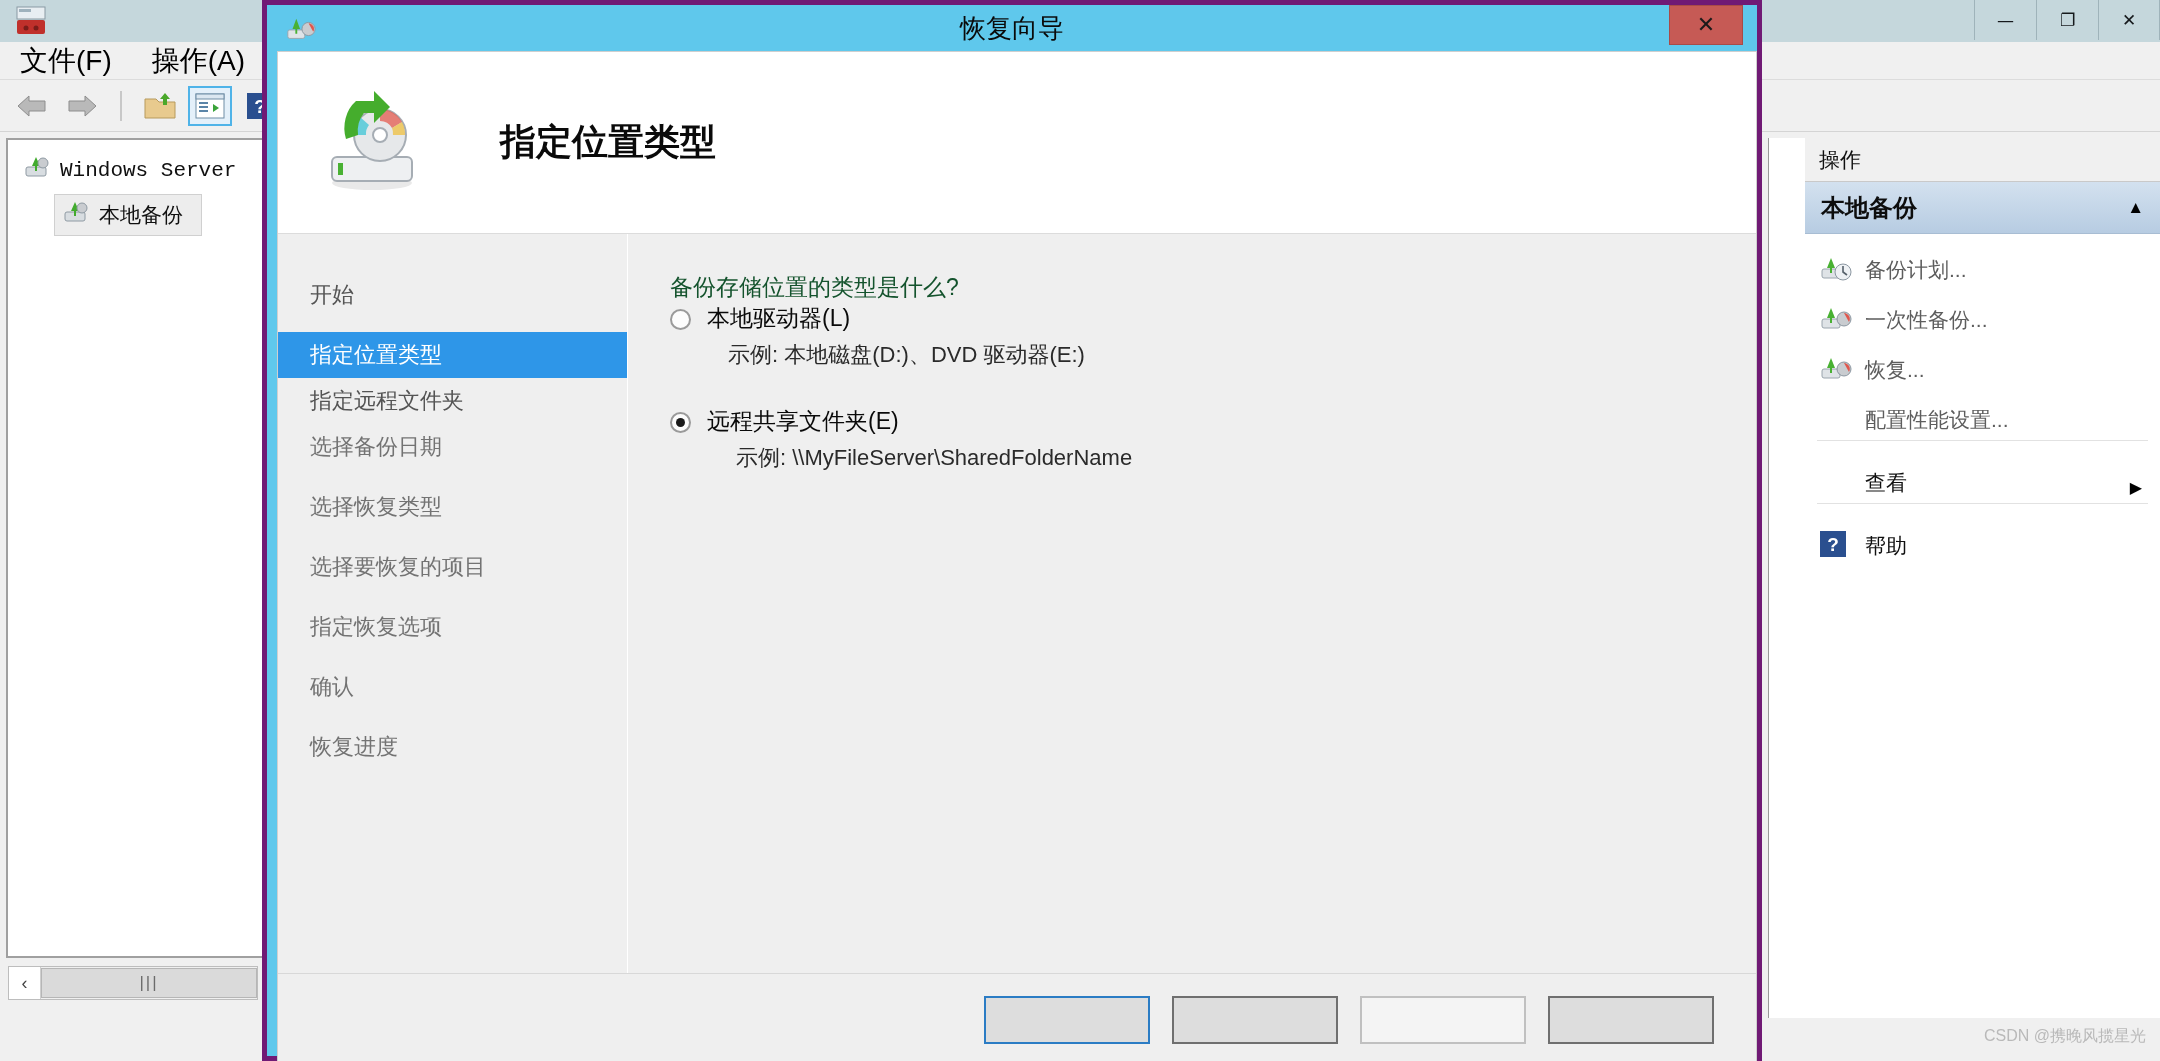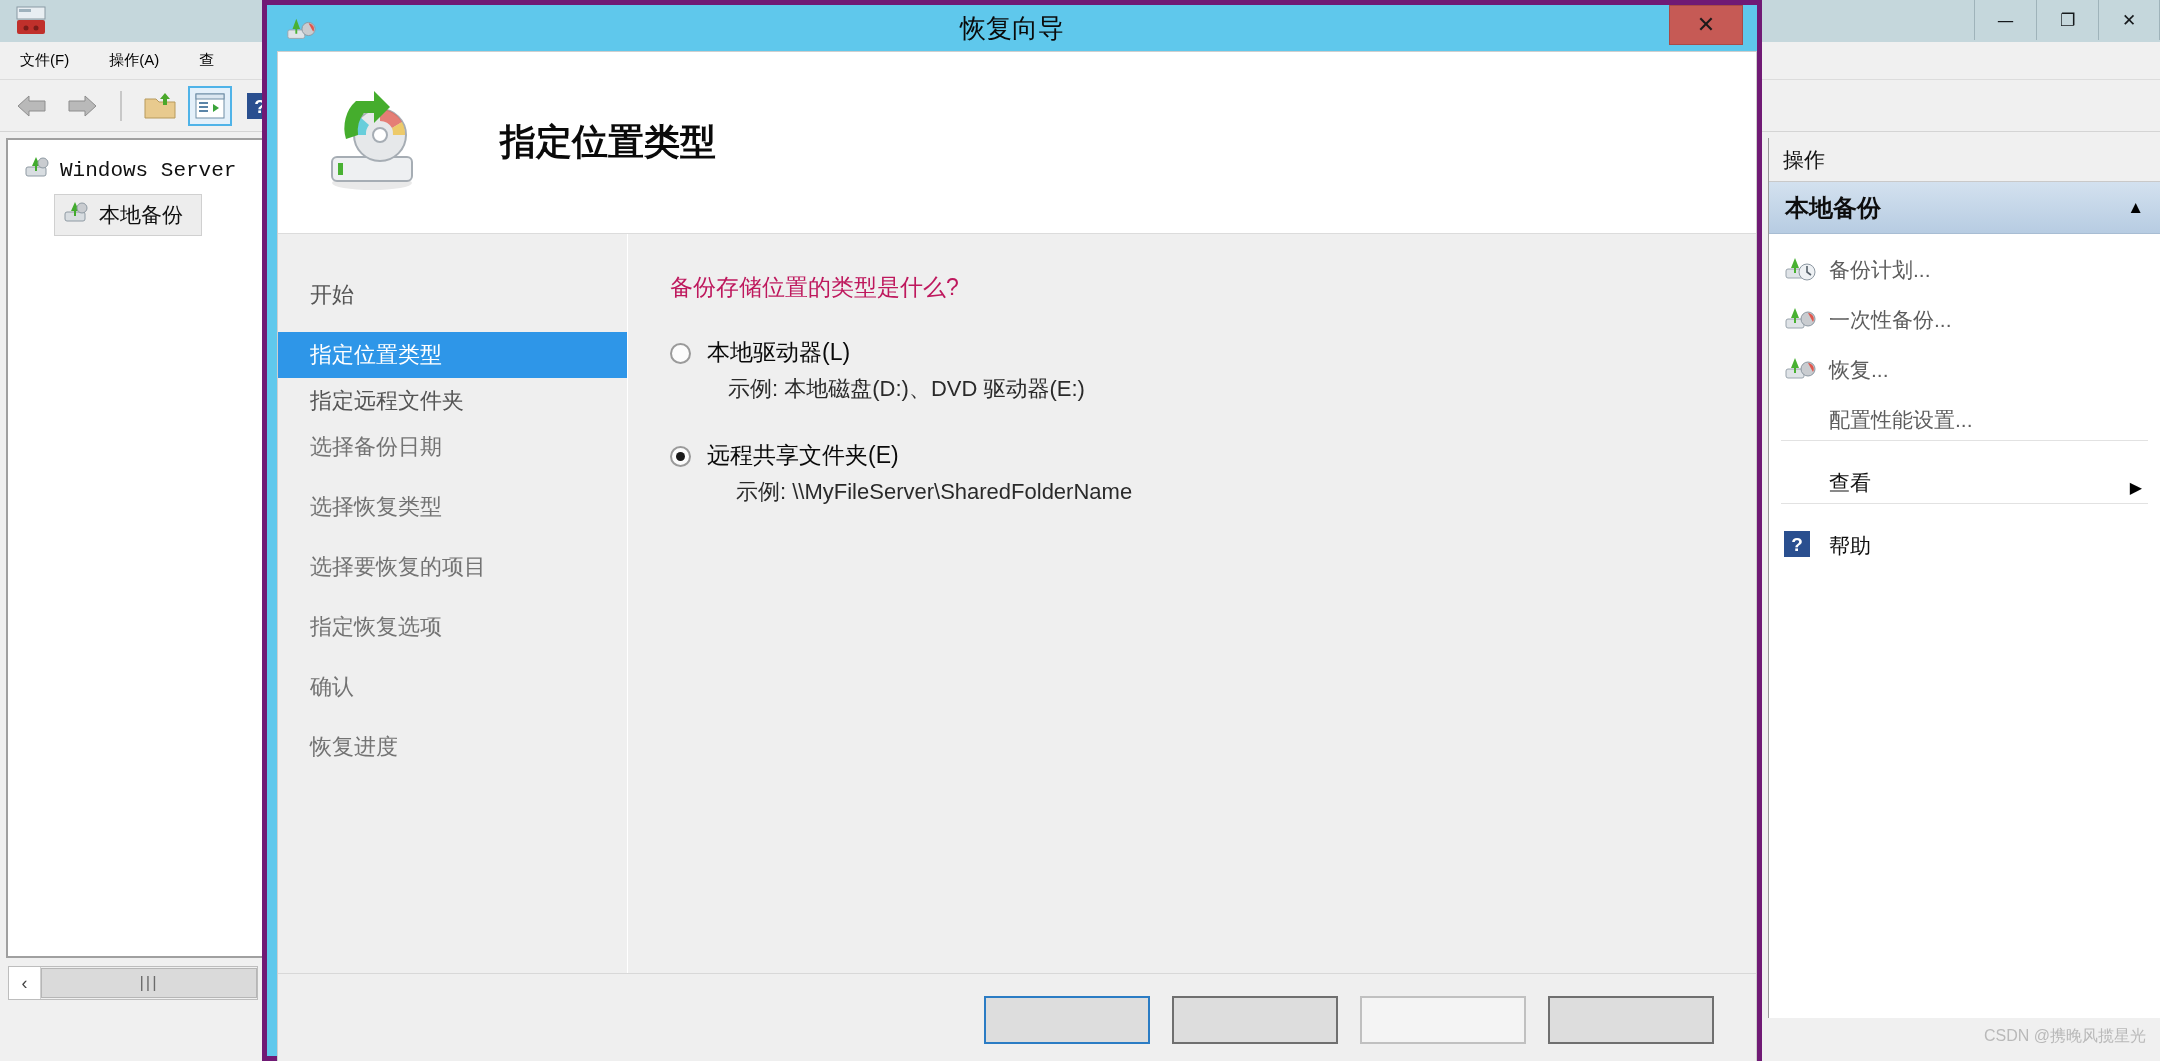--- a/index.html
+++ b/index.html
@@ -35,21 +35,21 @@
     font-family: "DejaVu Sans", sans-serif;
   }
   .mmc-winbtn:last-child { border-right: 1px solid #9fb3ba; }
 
   .mmc-menubar {
     position: absolute; left: 0; top: 42px; width: 2160px; height: 38px;
     background: #f0f0f0; border-bottom: 1px solid #dcdcdc;
     display: flex; align-items: center; padding-left: 16px;
   }
   .mmc-menu-item {
-    font-size: 15px; color: #000; padding: 2px 18px 2px 4px; margin-right: 18px;
+    font-size: 28px; color: #000; padding: 2px 18px 2px 4px; margin-right: 18px;
     white-space: nowrap;
   }
   .mmc-toolbar {
     position: absolute; left: 0; top: 80px; width: 2160px; height: 52px;
     background: #f0f0f0; border-bottom: 1px solid #d4d4d4;
     display: flex; align-items: center; padding-left: 10px; gap: 6px;
   }
   .tb-btn { width: 44px; height: 40px; display: flex; align-items: center; justify-content: center; }
   .tb-sep { width: 2px; height: 30px; background: #c8c8c8; margin: 0 10px; }
   .tb-btn.active { background: #e4f0fa; border: 2px solid #4fb3e8; }
@@ -79,21 +79,21 @@
   }
   .hs-thumb {
     flex: 1; height: 30px; background: #dadada; border: 1px solid #b6b6b6;
     display: flex; align-items: center; justify-content: center;
     color: #6b6b6b; font-size: 17px; letter-spacing: 2px;
   }
 
   
   .actions-pane {
     position: absolute; right: 0; top: 138px; width: 392px; height: 880px;
-    background: #fff; border-left: 1px solid #9a9a9a;
+    background: #fff; border-left: 1px solid #9a9a9a; padding-left: 36px;
   }
   .actions-header {
     height: 44px; background: #f0f0f0; border-bottom: 1px solid #c9c9c9;
     display: flex; align-items: center; padding-left: 14px;
     font-size: 21px; color: #101010;
   }
   .actions-group {
     height: 52px;
     background: linear-gradient(to bottom, #d3e1ef 0%, #b7cce2 100%);
     border-bottom: 1px solid #a8bdd3;
@@ -159,21 +159,21 @@
   }
   .step.spaced { margin-top: 14px; }
   .step.current {
     background: #2e96e8; color: #ffffff;
   }
   .step.done { color: #545454; }
 
   .wiz-content {
     flex: 1; background: #efefef; padding: 38px 40px 0 42px;
   }
-  .content-question { font-size: 23px; color: #be185d; margin-bottom: 34px; }
+  .content-question { font-size: 23px; color: #14532d; }
   .radio-row { display: flex; align-items: flex-start; gap: 16px; margin-bottom: 6px; }
   .radio {
     width: 21px; height: 21px; border-radius: 50%;
     border: 2px solid #9a9a9a; background: #fcfcfc; margin-top: 6px;
     flex: 0 0 21px; position: relative;
   }
   .radio.checked::after {
     content: ""; position: absolute; left: 4px; top: 4px;
     width: 9px; height: 9px; border-radius: 50%; background: #1a1a1a;
   }

